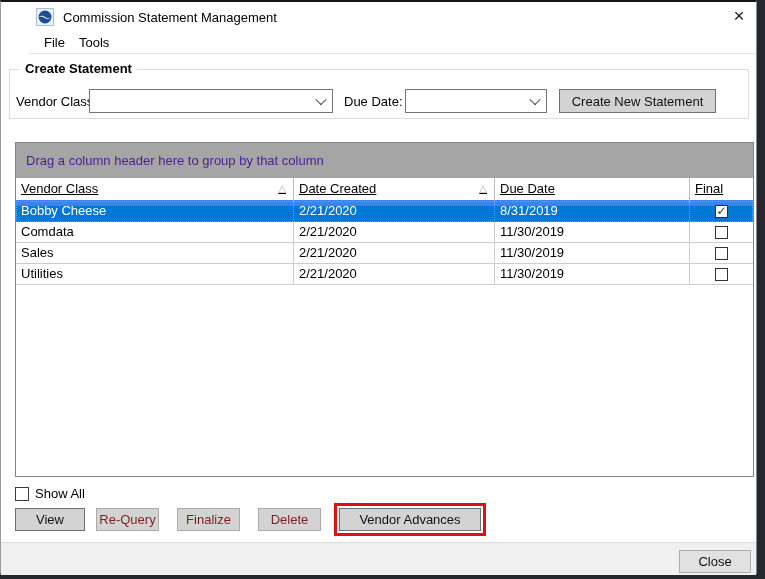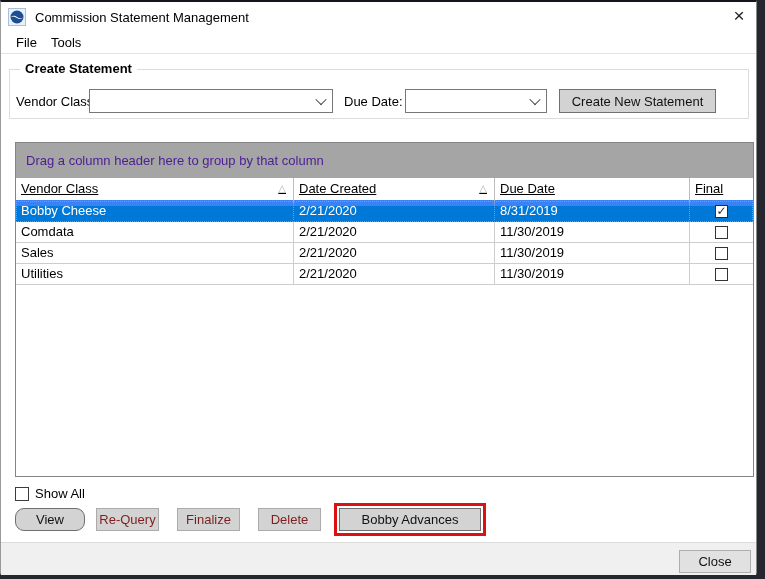--- a/index.html
+++ b/index.html
@@ -14,20 +14,21 @@
   }
 
   
   .dialog {
     position:absolute; left:0; top:0; width:757px; height:575px;
     background:#fff;
     border-top:2px solid #14141c;
     border-left:1px solid #9a9a9a;
     border-right:1px solid #8a8a8a;
     border-bottom:2px solid #2b2b33;
+    padding-left:28px;
   }
   .titlebar { height:30px; display:flex; align-items:center; padding-left:7px; background:#fff; }
   .app-icon-box {
     width:18px; height:18px; border:1px solid #a9c0dd; background:#eaf1fa;
     display:flex; align-items:center; justify-content:center;
   }
   .title-text { margin-left:9px; font-size:13px; color:#000; }
   .close-x {
     margin-left:auto; width:34px; height:30px; text-align:center;
     font-size:19px; line-height:28px; color:#222; cursor:default;
@@ -103,21 +104,21 @@
   }
   .row .cbx { border-width:1px; width:13px; height:13px; border-color:#333; }
   .row.selected .cbx { border:1px solid #2b2b2b; }
 
   
   .showall { position:absolute; left:14px; top:484px; display:flex; align-items:center; }
   .showall .cbx { margin-right:6px; border-width:1px; width:14px; height:14px; border-color:#3c3c3c; }
   .showall-label { font-size:13px; }
 
   .btn-action { position:absolute; top:506px; height:23px; }
-  .btn-view    { left:14px;  width:70px;border-radius:9px; }
+  .btn-view    { left:14px;  width:70px; }
   .btn-requery { left:95px;  width:63px; }
   .btn-finalize{ left:176px; width:63px; }
   .btn-delete  { left:257px; width:63px; }
   .btn[disabled], .btn.disabled { color:#7f1d1d; border-color:#ababab; }
 
   .red-box {
     position:absolute; left:333px; top:501px; padding:2px;
     border:3px solid #dd1111; background:transparent;
   }
   .btn-create-adv { width:142px; height:23px; display:block; }
@@ -236,21 +237,21 @@
     <span class="cbx"></span>
     <span class="showall-label">Show All</span>
   </div>
 
   <button class="btn btn-action btn-view">View</button>
   <button class="btn btn-action btn-requery disabled" disabled="">Re-Query</button>
   <button class="btn btn-action btn-finalize disabled" disabled="">Finalize</button>
   <button class="btn btn-action btn-delete disabled" disabled="">Delete</button>
 
   <div class="red-box">
-    <button class="btn btn-create-adv">Bobby Advances</button>
+    <button class="btn btn-create-adv">Vendor Advances</button>
   </div>
 
   <div class="dlg-footer">
     <button class="btn btn-close">Close</button>
   </div>
 
 </div>
 
 <div class="edge-right"></div>
 <div class="edge-bottom"></div>

